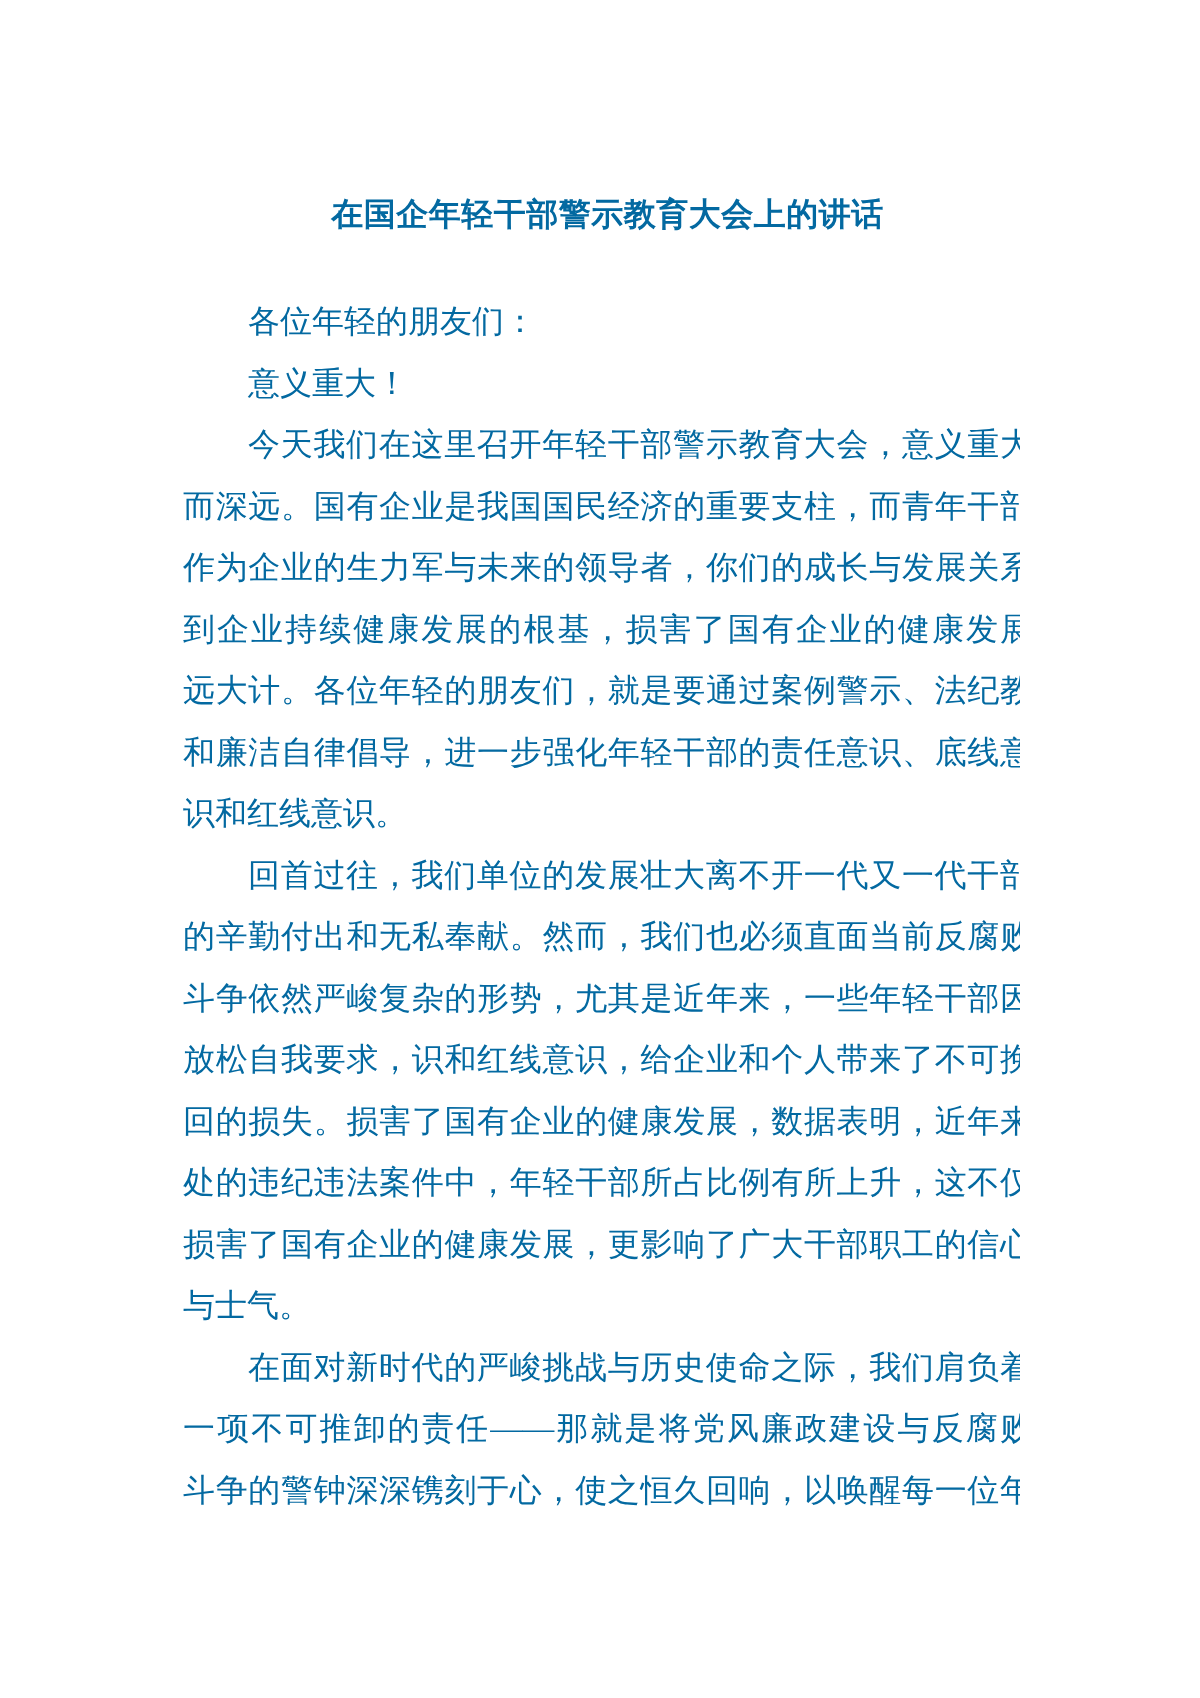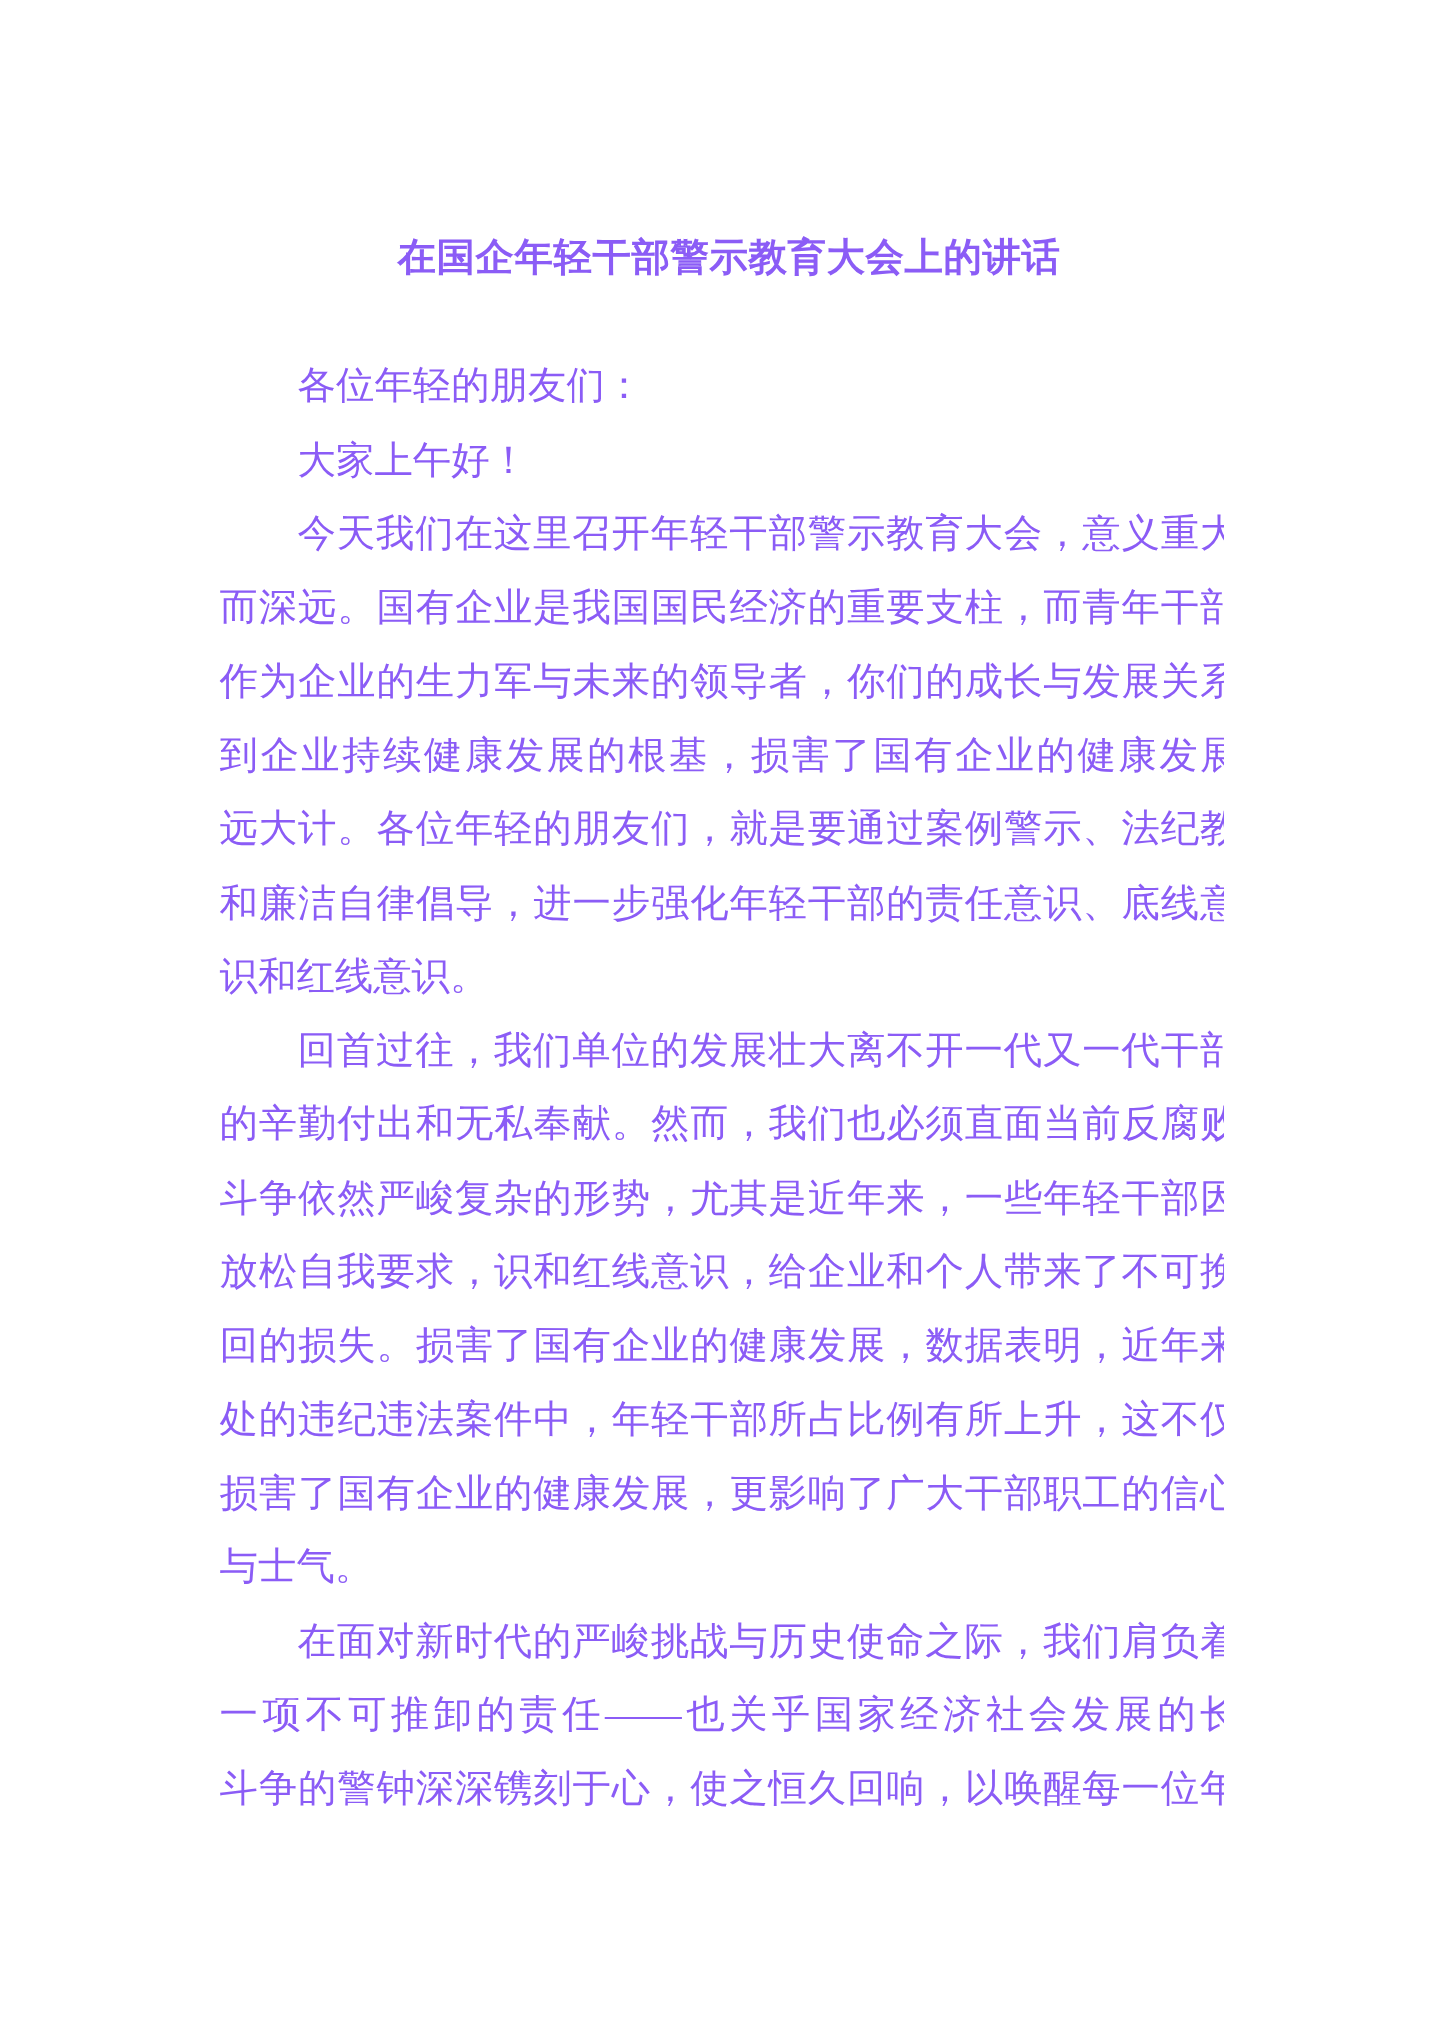--- a/index.html
+++ b/index.html
@@ -7,21 +7,21 @@
     padding: 0;
     background: #ffffff;
   }
   .page {
     position: relative;
     width: 1020px;
     height: 1698px;
     background: #ffffff;
     overflow: hidden;
     font-family: "Liberation Serif", "DejaVu Serif", serif;
-    color: #8b5cf6;
+    color: #0369a1;
   }
   .content {
     position: absolute;
     left: 183px;
     top: 183px;
     width: 849px;
   }
   .doc-title {
     font-size: 32px;
     font-weight: bold;
@@ -49,33 +49,33 @@
   }
 </style>
 </head>
 <body>
 
 <div class="page">
   <div class="content">
     <div class="doc-title">在国企年轻干部警示教育大会上的讲话</div>
 
     <div class="line indent end">各位年轻的朋友们：</div>
-    <div class="line indent end">大家上午好！</div>
+    <div class="line indent end">意义重大！</div>
     <div class="line indent">今天我们在这里召开年轻干部警示教育大会，意义重大</div>
     <div class="line">而深远。国有企业是我国国民经济的重要支柱，而青年干部</div>
     <div class="line">作为企业的生力军与未来的领导者，你们的成长与发展关系</div>
     <div class="line">到企业持续健康发展的根基，损害了国有企业的健康发展</div>
     <div class="line">远大计。各位年轻的朋友们，就是要通过案例警示、法纪教育</div>
     <div class="line">和廉洁自律倡导，进一步强化年轻干部的责任意识、底线意</div>
     <div class="line end">识和红线意识。</div>
     <div class="line indent">回首过往，我们单位的发展壮大离不开一代又一代干部</div>
     <div class="line">的辛勤付出和无私奉献。然而，我们也必须直面当前反腐败</div>
     <div class="line">斗争依然严峻复杂的形势，尤其是近年来，一些年轻干部因</div>
     <div class="line">放松自我要求，识和红线意识，给企业和个人带来了不可挽</div>
     <div class="line">回的损失。损害了国有企业的健康发展，数据表明，近年来查</div>
     <div class="line">处的违纪违法案件中，年轻干部所占比例有所上升，这不仅</div>
     <div class="line">损害了国有企业的健康发展，更影响了广大干部职工的信心</div>
     <div class="line end">与士气。</div>
     <div class="line indent">在面对新时代的严峻挑战与历史使命之际，我们肩负着</div>
-    <div class="line">一项不可推卸的责任——也关乎国家经济社会发展的长</div>
+    <div class="line">一项不可推卸的责任——那就是将党风廉政建设与反腐败</div>
     <div class="line">斗争的警钟深深镌刻于心，使之恒久回响，以唤醒每一位年</div>
   </div>
 </div>
 
 </body></html>

